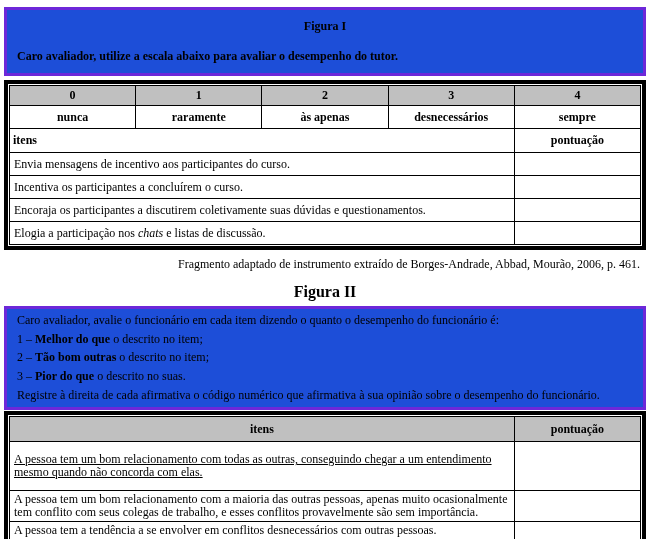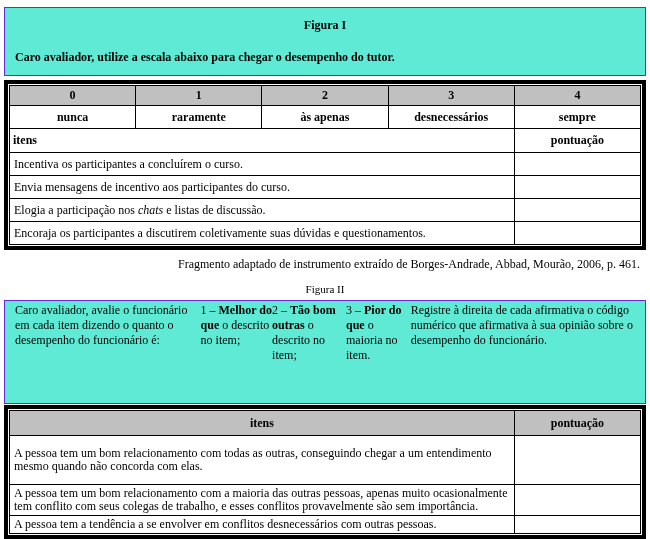--- a/index.html
+++ b/index.html
@@ -10,22 +10,22 @@
     font-family: "Liberation Serif", serif;
     overflow: hidden;
   }
   .page { padding: 7px 4px 0 4px; }
   .b { font-weight: bold; }
   .center { text-align: center; }
   .it { font-style: italic; }
 
   
   .thin-box {
-    border: 1px solid #6d28d9;
-    background: #5eead4;
+    border: 3px solid #6d28d9;
+    background: #1d4ed8;
   }
   .fig1-box {
     height: 69px;
     display: flex; flex-direction: column; justify-content: space-around;
     padding: 2px 0;
     font-size: 12px;
   }
   .fig1-box .indent { padding-left: 10px; }
 
   
@@ -53,46 +53,46 @@
   .itens-cell { font-weight: bold; text-align: left; padding-left: 3px; }
   .score-hdr  { font-weight: bold; text-align: center; }
 
   .source {
     text-align: right;
     font-size: 12px;
     padding: 7px 6px 0 0;
   }
 
   .fig2-title {
-    text-align: center; font-weight: normal; font-size: 11px;
+    text-align: center; font-weight: bold; font-size: 16px;
     margin: 11px 0 5px 0;
   }
   .fig2-box {
     height: 104px;
-    display: flex; flex-direction: row; justify-content: space-around;
+    display: flex; flex-direction: column; justify-content: space-around;
     padding: 2px 10px;
     font-size: 12px;
   }
   .thick-wrap.f2 { margin-top: 1px; }
   .f2-hdr td { height: 25px; }
-  .f2-r1 td { height: 49px; }
+  .f2-r1 td { height: 49px; text-decoration: underline; }
   .f2-r2 td { height: 31px; }
   .f2-r3 td { height: 18px; }
   .f2-item { font-size: 12px; line-height: 13px; padding: 2px 4px; vertical-align: middle; }
 </style>
 </head>
 <body>
 
 <div class="page">
 
   <section>
 
     <div class="thin-box fig1-box">
       <div class="center b">Figura I</div>
-      <div class="b indent">Caro avaliador, utilize a escala abaixo para chegar o desempenho do tutor.</div>
+      <div class="b indent">Caro avaliador, utilize a escala abaixo para avaliar o desempenho do tutor.</div>
     </div>
 
     <div class="thick-wrap">
       <table>
         <colgroup>
             <col style="width:20%">
             <col style="width:20%">
             <col style="width:20%">
             <col style="width:20%">
             <col style="width:20%">
@@ -110,51 +110,51 @@
           <td>raramente</td>
           <td>às apenas</td>
           <td>desnecessários</td>
           <td>sempre</td>
         </tr>
         <tr class="f1-itens">
           <td colspan="4" class="itens-cell">itens</td>
           <td class="score-hdr">pontuação</td>
         </tr>
         <tr class="f1-item">
+          <td colspan="4">Envia mensagens de incentivo aos participantes do curso.</td>
+          <td></td>
+        </tr>
+        <tr class="f1-item">
           <td colspan="4">Incentiva os participantes a concluírem o curso.</td>
           <td></td>
         </tr>
         <tr class="f1-item">
-          <td colspan="4">Envia mensagens de incentivo aos participantes do curso.</td>
+          <td colspan="4">Encoraja os participantes a discutirem coletivamente suas dúvidas e questionamentos.</td>
           <td></td>
         </tr>
         <tr class="f1-item">
           <td colspan="4"><span>Elogia a participação nos </span><span class="it">chats</span><span> e listas de discussão.</span></td>
-          <td></td>
-        </tr>
-        <tr class="f1-item">
-          <td colspan="4">Encoraja os participantes a discutirem coletivamente suas dúvidas e questionamentos.</td>
           <td></td>
         </tr>
       </tbody>
         </table>
     </div>
 
     <div class="source">Fragmento adaptado de instrumento extraído de Borges-Andrade, Abbad, Mourão, 2006, p. 461.</div>
   </section>
 
   <section>
 
     <div class="fig2-title">Figura II</div>
 
     <div class="thin-box fig2-box">
       <div>Caro avaliador, avalie o funcionário em cada item dizendo o quanto o desempenho do funcionário é:</div>
       <div><span>1 – </span><span class="b">Melhor do que</span><span> o descrito no item;</span></div>
       <div><span>2 – </span><span class="b">Tão bom outras</span><span> o descrito no item;</span></div>
-      <div><span>3 – </span><span class="b">Pior do que</span><span> o maioria no item.</span></div>
+      <div><span>3 – </span><span class="b">Pior do que</span><span> o descrito no suas.</span></div>
       <div>Registre à direita de cada afirmativa o código numérico que afirmativa à sua opinião sobre o desempenho do funcionário.</div>
     </div>
 
     <div class="thick-wrap f2">
       <table>
         <colgroup>
             <col style="width:80%">
             <col style="width:20%">
           </colgroup>
         <tbody>

